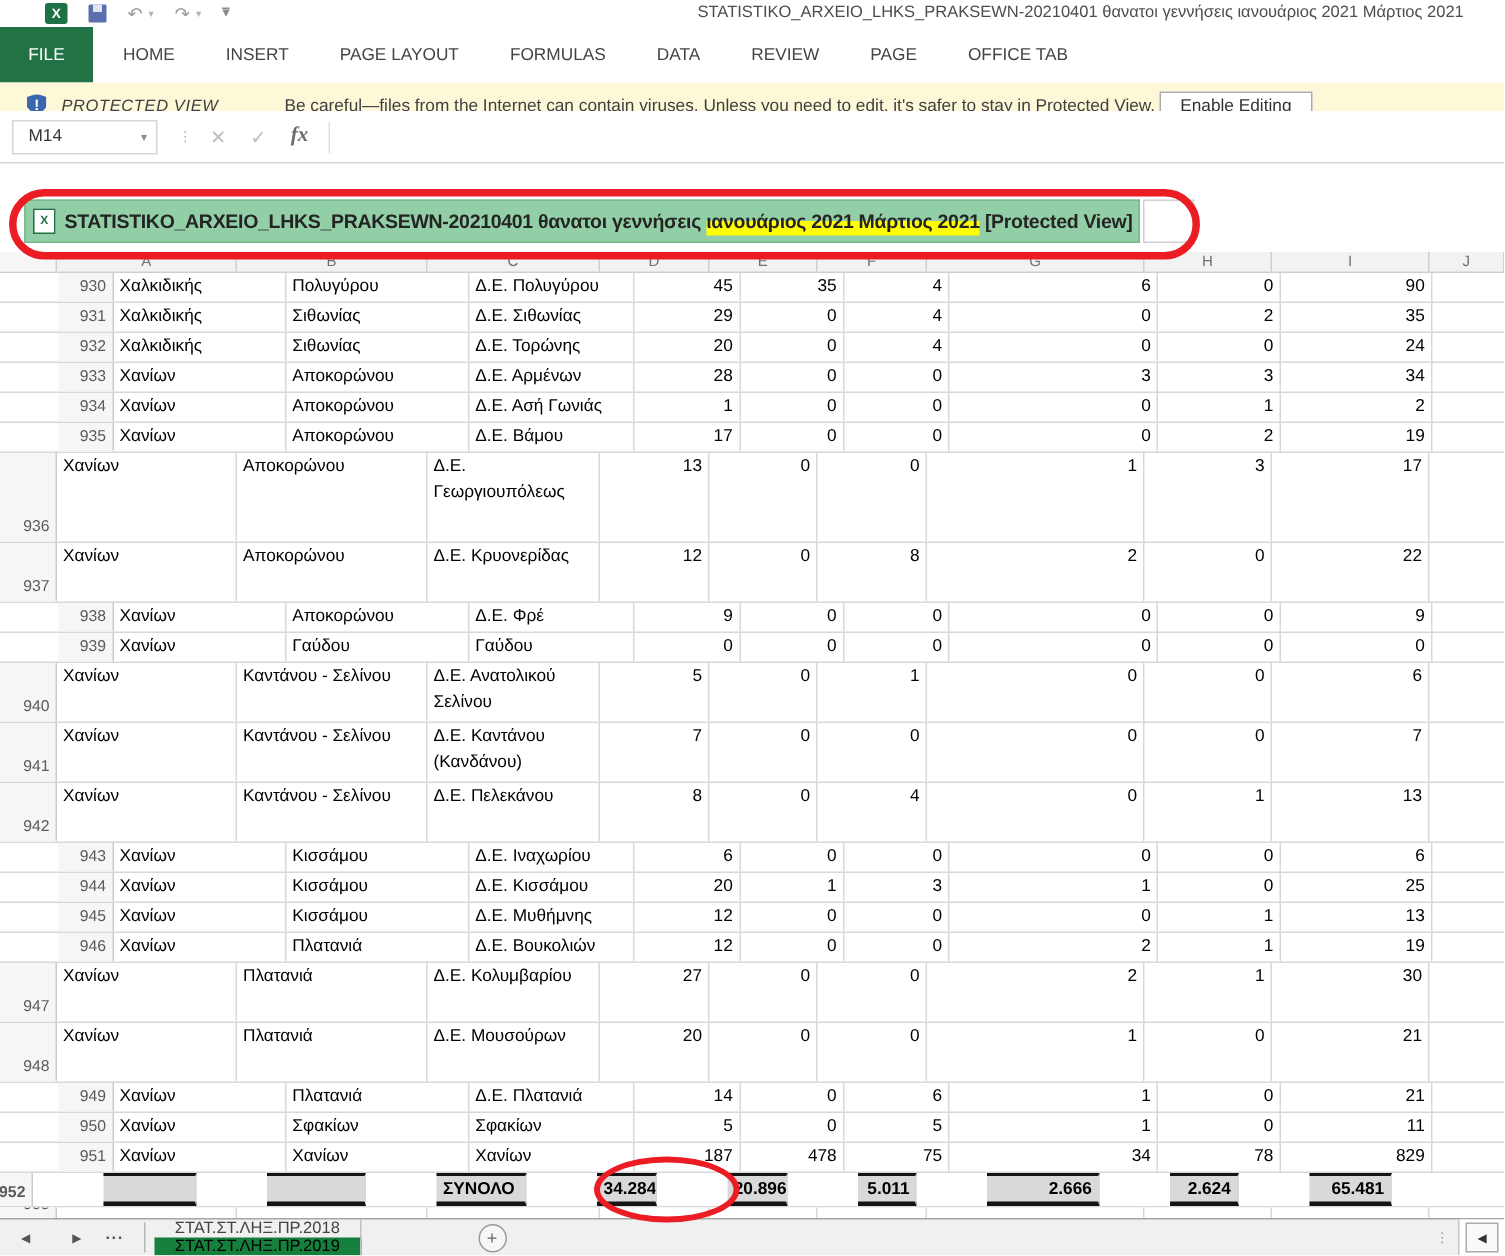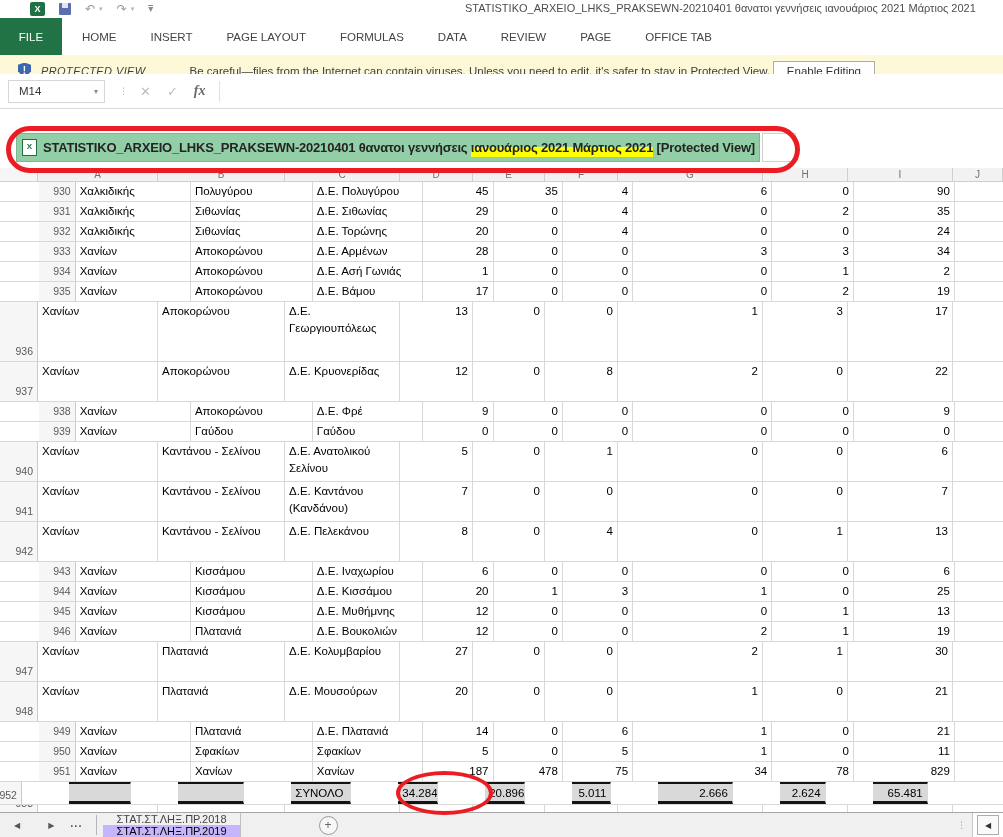--- a/index.html
+++ b/index.html
@@ -79,35 +79,35 @@
   .w-rn{width:38px;background:#f6f6f6;border-right:1px solid #cbcbcb;color:#5a5a5a;font-size:10.5px;
         display:flex;align-items:flex-end;justify-content:flex-end;padding:0 4px 1px 2px;}
   .w-a{width:120px;} .w-b{width:127px;} .w-c{width:115px;}
   .w-d{width:73px;} .w-e{width:72px;} .w-f{width:73px;}
   .w-g{width:145px;} .w-h{width:85px;} .w-i{width:105px;}
   .w-j{width:50px;border-right:none;}
   .h20{height:20px;padding-left:39px;} .h40{height:40px;} .h60{height:60px;}
   .colhead{height:13px;background:#f2f2f2;border-bottom:1px solid #cfcfcf;display:flex;}
   .ch-cell{box-sizing:border-box;border-right:1px solid #cfcfcf;font-size:10px;color:#707070;
            display:flex;align-items:center;justify-content:center;line-height:12px;}
-  .row-total{height:23px;font-weight:normal;gap:47px;}
+  .row-total{height:23px;font-weight:bold;gap:47px;}
   .row-total .tcell{background:#d9d9d9;border-top:2px solid #141414;border-bottom:3px solid #141414;}
   .row-total .gcell{line-height:16px;}
   .row-partial{height:8px;border-bottom:none;}
 
   
   .sheetbar{position:absolute;top:812px;left:0;width:100%;height:25px;background:#f0f0f0;
             border-top:1px solid #a6a6a6;display:flex;align-items:stretch;font-size:11px;box-sizing:border-box;}
   .snav{display:flex;align-items:center;gap:0;color:#444;}
   .snav .arr{font-size:8px;color:#555;padding:0 14px;}
   .snav .more{font-size:11px;font-weight:bold;color:#555;letter-spacing:1px;padding:0 8px 4px 2px;}
   .sdiv{width:1px;background:#b5b5b5;margin:2px 6px;}
   .stab{display:flex;align-items:center;padding:0 13px;border-right:1px solid #c0c0c0;
         color:#444;white-space:nowrap;}
-  .stab.yellow{background:#c4b5fd;color:#000;}
+  .stab.yellow{background:#15803d;color:#000;}
   .stab.darkred{background:#943634;color:#fff;border-right-color:#7d2d2b;}
   .stab.active{background:#fde047;color:#1e7145;font-weight:bold;border-bottom:3px solid #4ca96e;
                border-right:1px solid #c0c0c0;}
   .addsheet{width:17px;height:17px;border:1px solid #9a9a9a;border-radius:50%;color:#666;
             margin:auto 0 auto 78px;display:flex;align-items:center;justify-content:center;
             font-size:12px;line-height:12px;background:#f7f7f7;}
   .splitter{color:#9a9a9a;font-size:9px;line-height:8px;margin:auto 6px auto auto;text-align:center;}
   .hscroll{display:flex;align-items:center;background:#fff;border-left:1px solid #c6c6c6;width:30px;}
   .hs-arrow{width:20px;height:18px;border:1px solid #ababab;background:#fafafa;margin-left:4px;
             display:flex;align-items:center;justify-content:center;font-size:8px;color:#333;}

